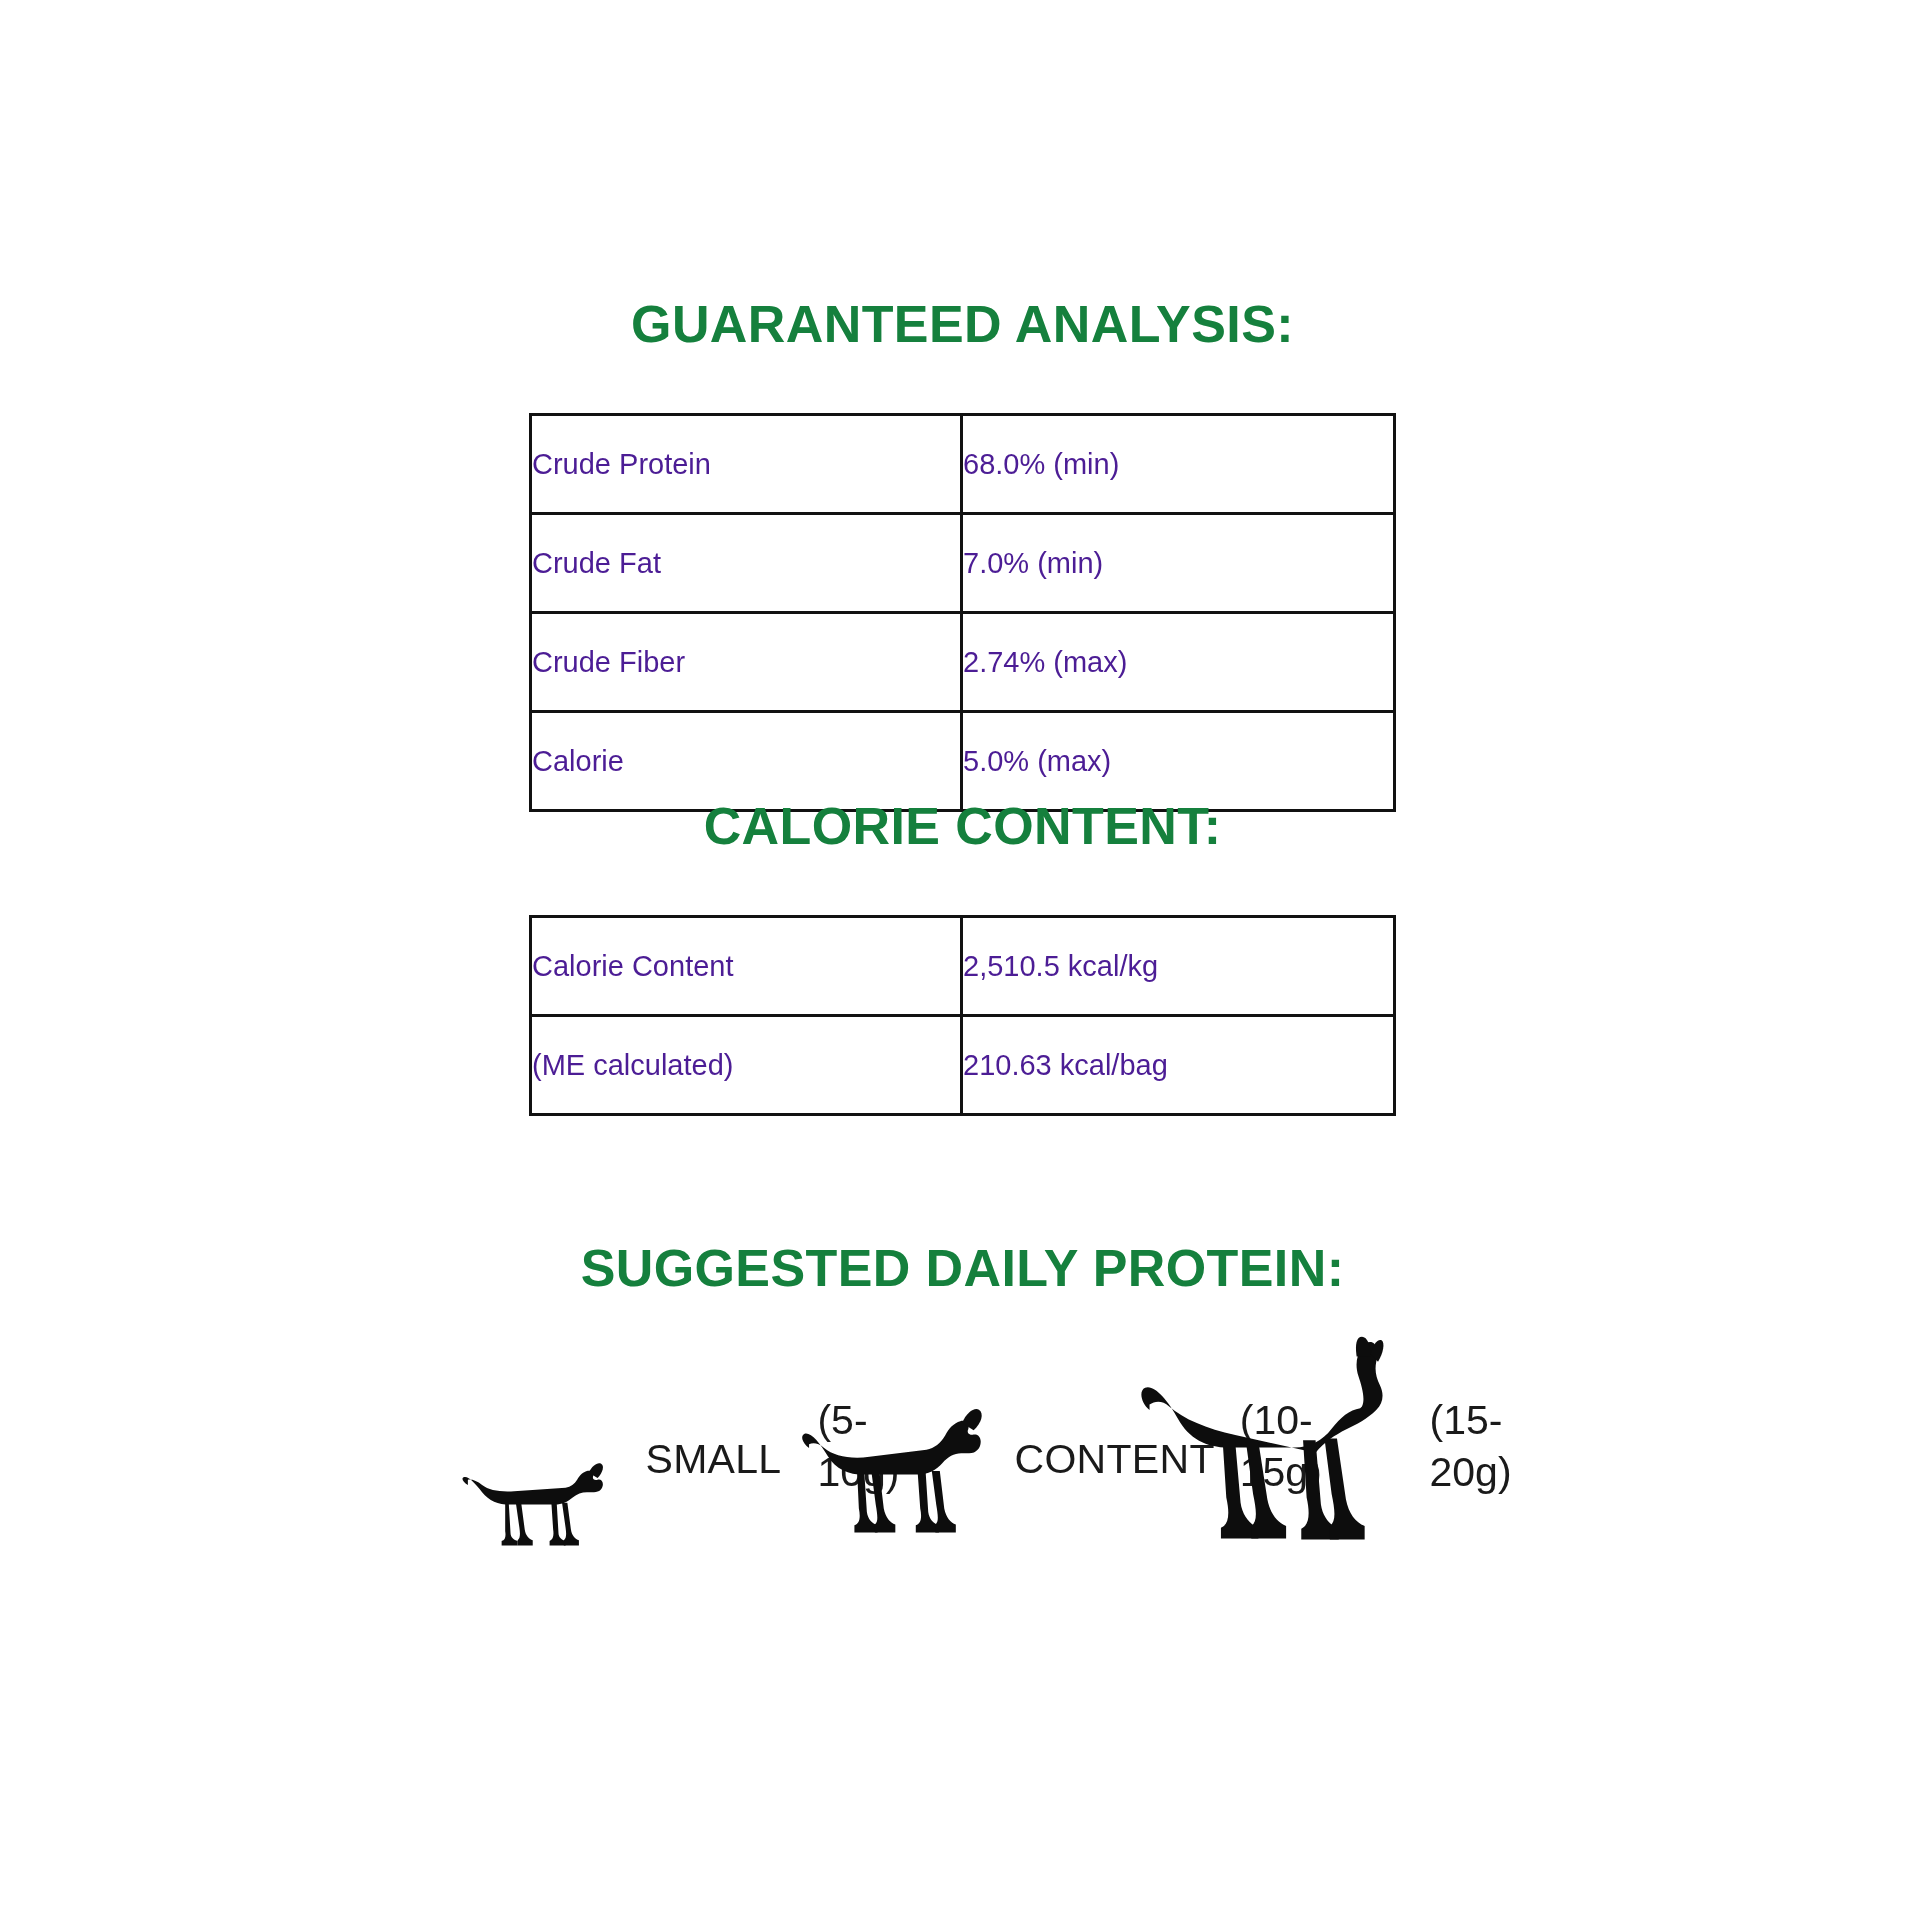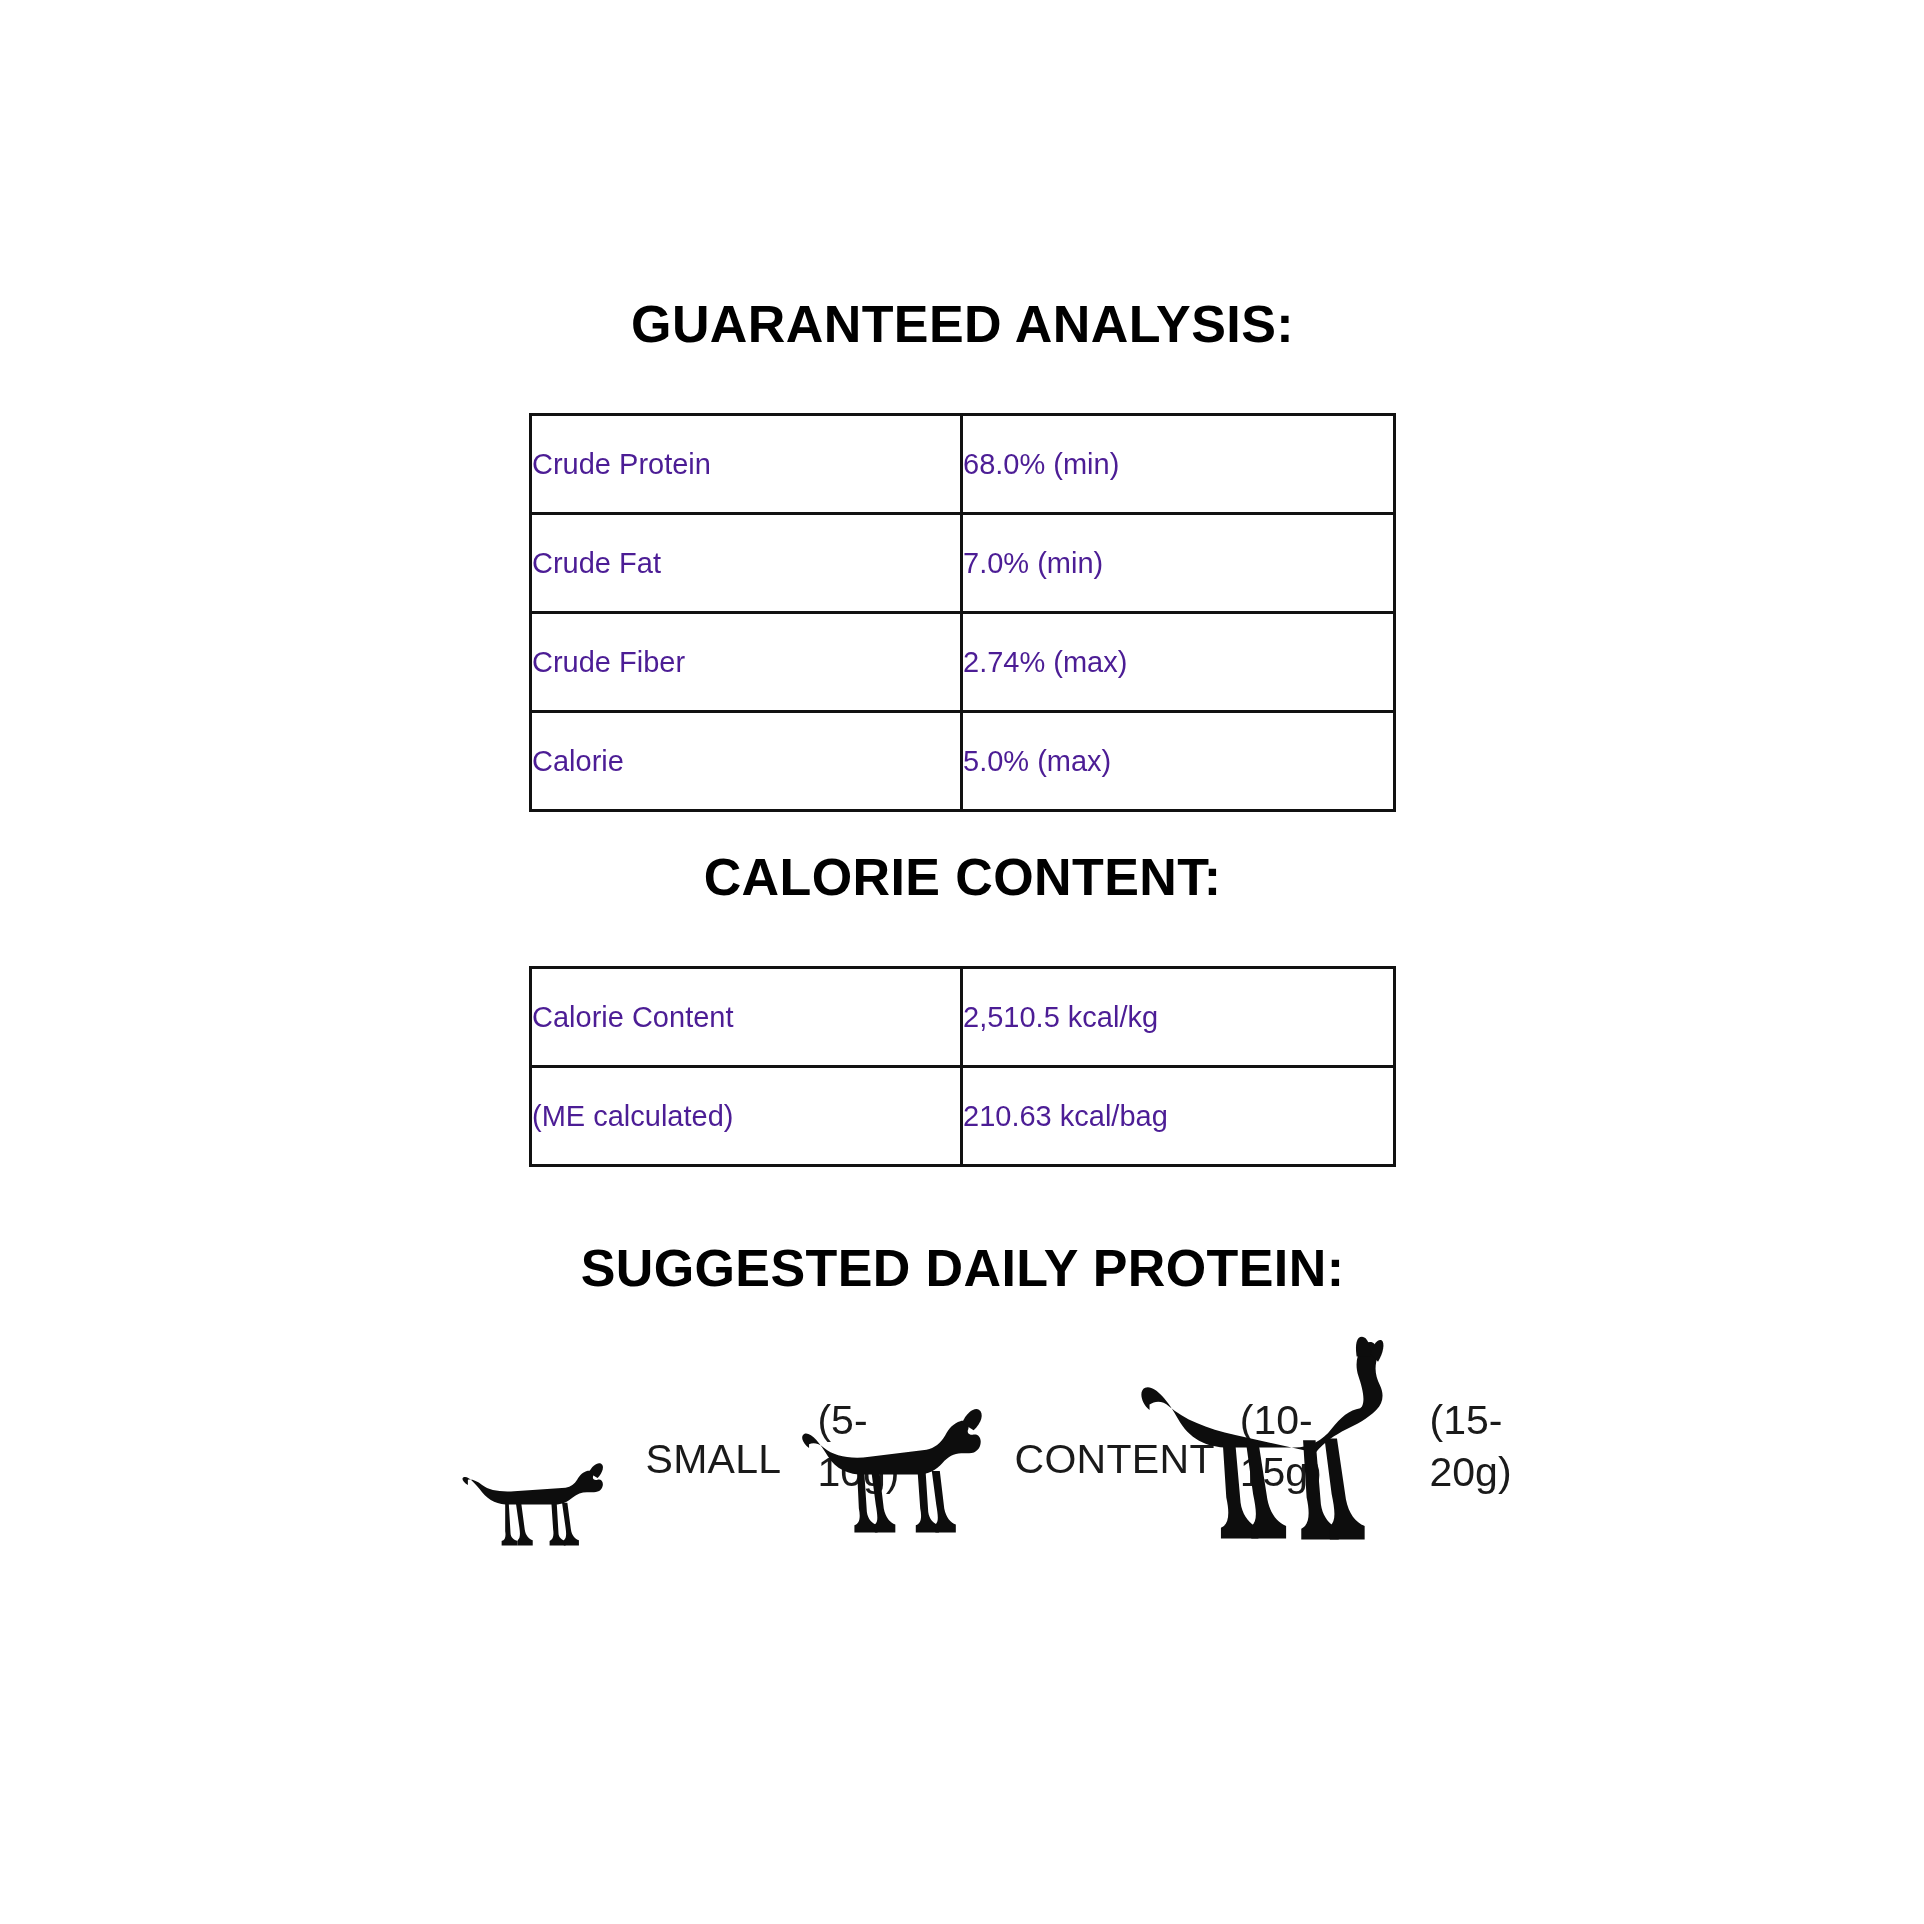--- a/index.html
+++ b/index.html
@@ -20,21 +20,21 @@
     height: 1925px;
     box-sizing: border-box;
   }
 
   
   .section-title {
     text-align: center;
     font-weight: bold;
     font-size: 52px;
     letter-spacing: 0.4px;
-    color: #000000;
+    color: #15803d;
     font-family: "Liberation Sans", sans-serif;
   }
 
   
   .data-table {
     border-collapse: collapse;
     table-layout: fixed;
     margin: 0 auto;
   }
   .data-table td {
@@ -47,21 +47,21 @@
     padding: 0;
   }
   .data-table td.label-cell { width: 428px; }
   .data-table td.value-cell { width: 430px; margin-top: 40px; }
 
   #guaranteed-analysis-table td { height: 96px; }
   #calorie-content-table td { height: 96px; }
 
   
   .block-ga   { position: absolute; top: 294px;  left: 0; width: 100%; }
-  .block-cc   { position: absolute; top: 847px;  left: 0; width: 100%; }
+  .block-cc   { position: absolute; top: 796px;  left: 0; width: 100%; }
   .block-sdp  { position: absolute; top: 1238px; left: 0; width: 100%; }
 
   .title-gap-ga  { margin-bottom: 59px; }
   .title-gap-cc  { margin-bottom: 59px; }
   .title-gap-sdp { margin-bottom: 19.6px; }
 
   
   .dogs-row {
     display: flex;
     justify-content: center;

